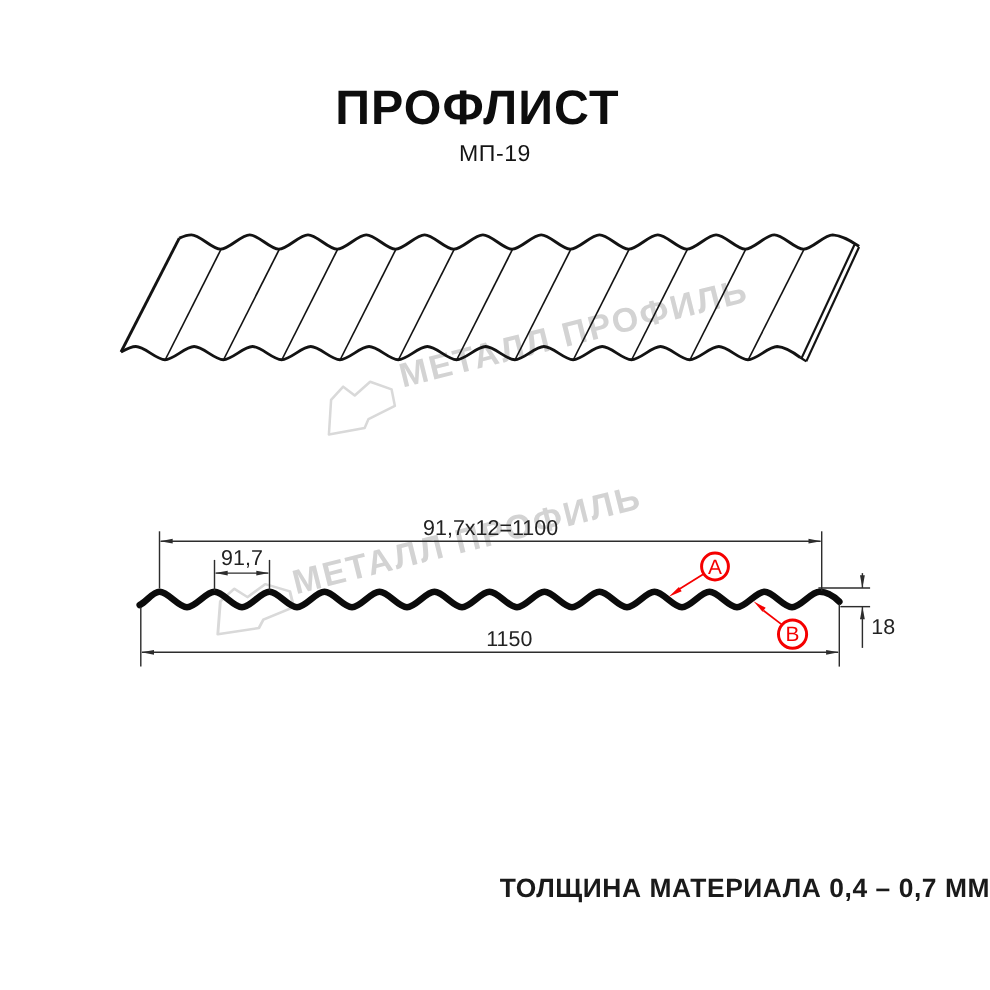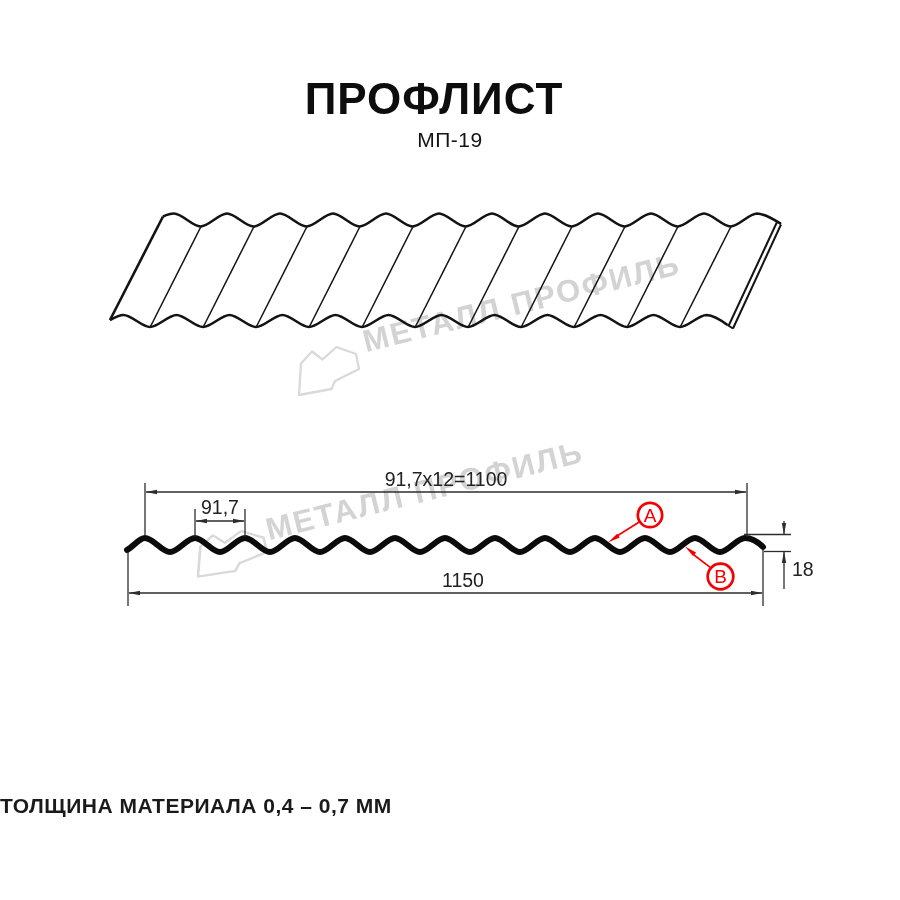--- a/index.html
+++ b/index.html
@@ -23,22 +23,22 @@
   .wm-text-2{left:271px;top:512px;}
   .wm-logo{position:absolute;left:0;top:0;}
 
   
   .art{position:absolute;left:0;top:0;width:900px;height:900px;z-index:2;}
   .art svg{display:block;}
   text.dim{font-family:"Liberation Sans",sans-serif;font-size:19.5px;fill:#222222;}
   text.callout{font-family:"Liberation Sans",sans-serif;font-size:19px;fill:#f50000;font-weight:500;}
 
   
-  .footer{position:absolute;left:0;top:794px;width:900px;text-align:left;z-index:3;
-          font-size:21px;font-weight:700;letter-spacing:0.5px;color:#1a1a1a;}
+  .footer{position:absolute;left:0;top:794px;width:900px;text-align:right;z-index:3;
+          font-size:24px;font-weight:700;letter-spacing:0.5px;color:#1a1a1a;}
 </style>
 </head>
 <body>
 
 <div class="stage">
 
   <div class="title">ПРОФЛИСТ</div>
   <div class="subtitle">МП-19</div>
 
   <div class="wm-layer">

